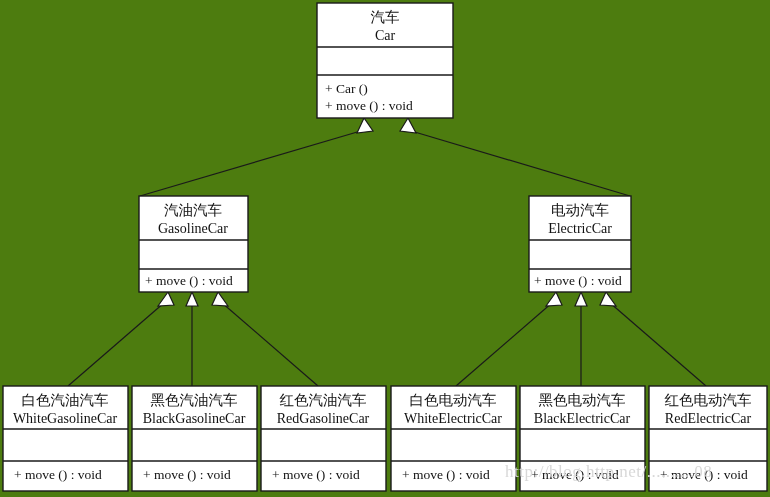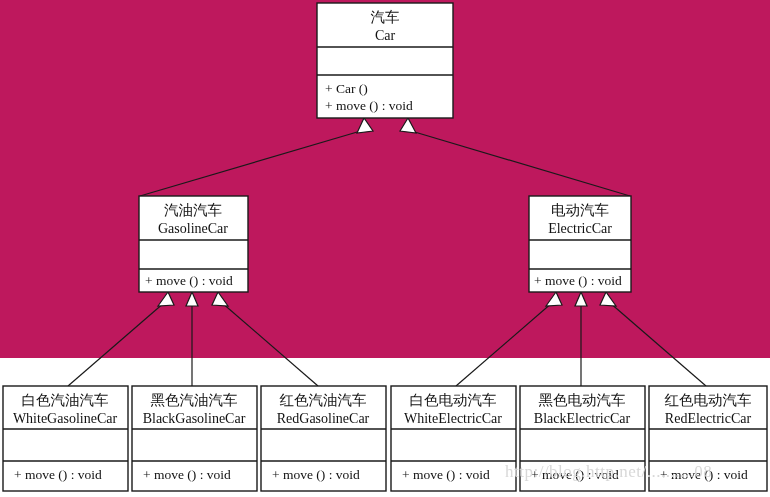--- a/index.html
+++ b/index.html
@@ -9,22 +9,22 @@
   }
   body {
     width: 770px;
     height: 497px;
     font-family: "Liberation Serif", "DejaVu Serif", serif;
     overflow: hidden;
   }
   #diagram-root {
     position: relative;
     width: 770px;
-    height: 358px;
-    background: #be185d;
+    height: 497px;
+    background: #4d7c0f;
   }
   svg.uml-canvas {
     position: absolute;
     left: 0;
     top: 0;
     width: 770px;
     height: 497px;
   }
   .box-rect {
     fill: #ffffff;

